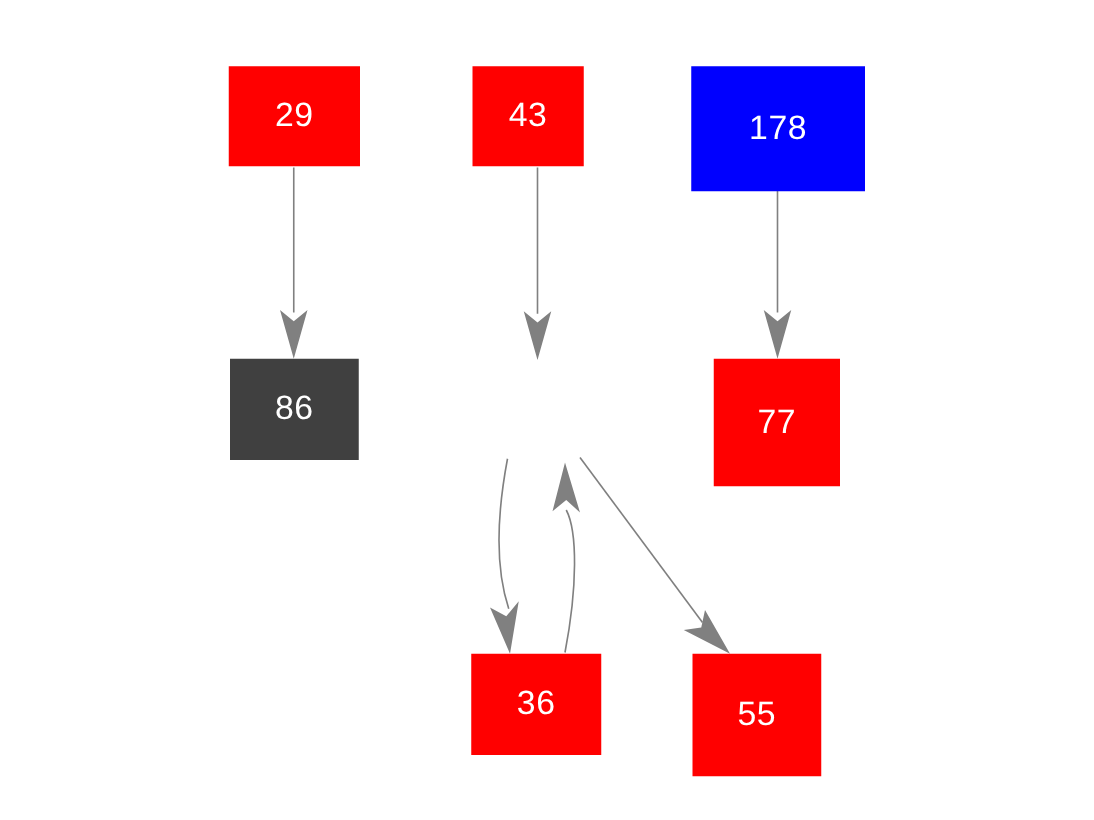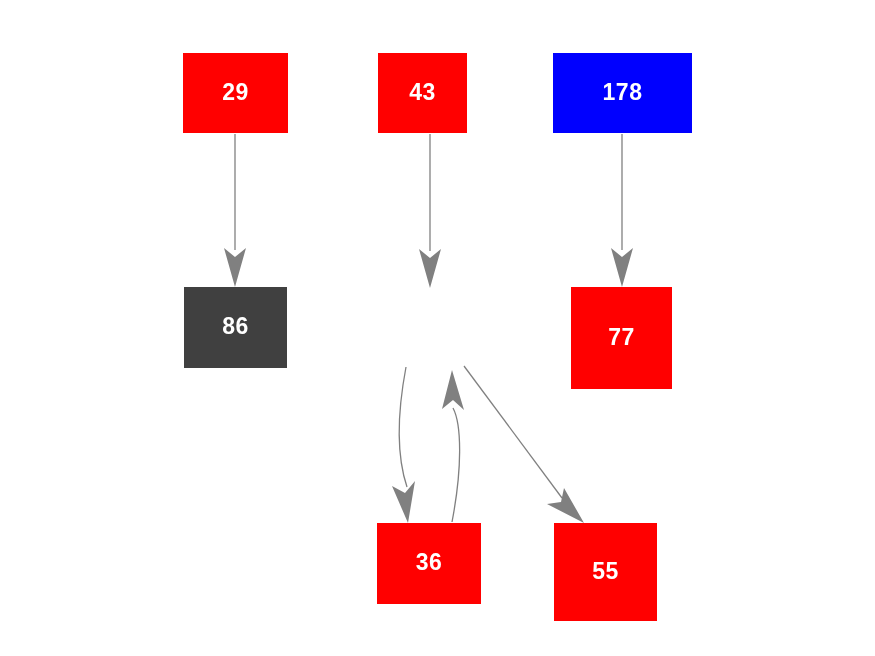--- a/index.html
+++ b/index.html
@@ -27,22 +27,22 @@
     pointer-events: none;
   }
   .node {
     position: absolute;
     display: flex;
     align-items: center;
     justify-content: center;
     box-sizing: border-box;
     color: #ffffff;
     font-family: "Liberation Sans", sans-serif;
-    font-size: 23px;
-    font-weight: 700;
+    font-size: 27px;
+    font-weight: 400;
     line-height: 1;
     letter-spacing: 0.5px;
     user-select: none;
   }
   .node-label {
     display: block;
     transform: translateY(-1px);
   }
 </style>
 </head>
@@ -85,21 +85,21 @@
   </svg>
 
   <div class="node" style="left:183px; top:53px; width:105px; height:80px; background:#ff0000;">
     <span class="node-label">29</span>
   </div>
 
   <div class="node" style="left:378px; top:53px; width:89px; height:80px; background:#ff0000;">
     <span class="node-label">43</span>
   </div>
 
-  <div class="node" style="left:553px; top:53px; width:139px; height:80px; background:#0000ff;">
+  <div class="node" style="left:553px; top:53px; width:139px; height:100px; background:#0000ff;">
     <span class="node-label">178</span>
   </div>
 
   <div class="node" style="left:184px; top:287px; width:103px; height:81px; background:#404040;">
     <span class="node-label">86</span>
   </div>
 
 
   <div class="node" style="left:571px; top:287px; width:101px; height:102px; background:#ff0000;">
     <span class="node-label">77</span>

